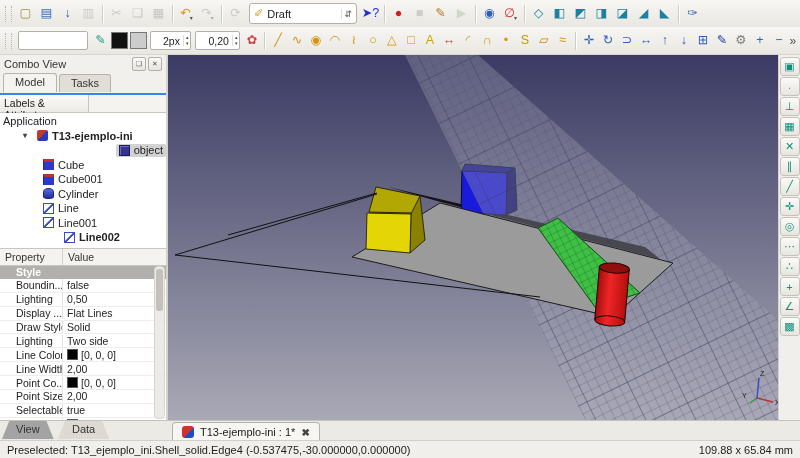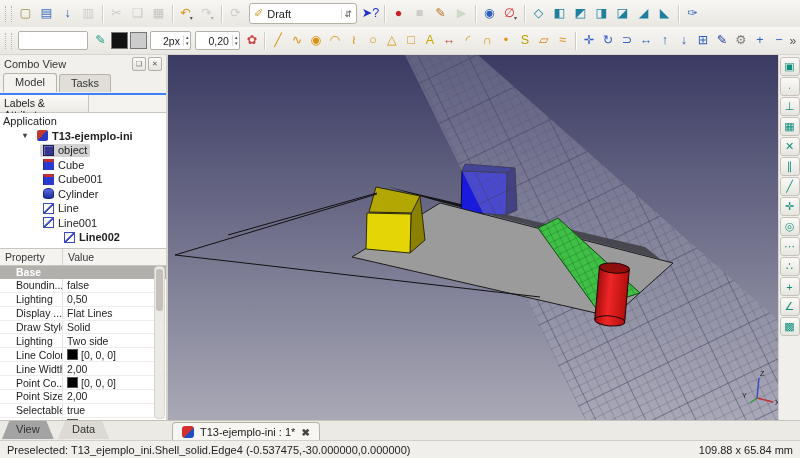--- a/index.html
+++ b/index.html
@@ -312,21 +312,21 @@
           <span class="lbl">Application</span>
         </span>
       </div>
       <div class="tree-row bold" style="padding-left: 23px;">
         <span class="expander">▾</span>
         <span class="hl">
           <span class="ticon doc"></span>
           <span class="lbl">T13-ejemplo-ini</span>
         </span>
       </div>
-      <div class="tree-row selected" style="padding-left: 40px;">
+      <div class="tree-row selected" style="padding-left: 40px; justify-content: flex-end;">
         <span class="hl">
           <span class="ticon cube-dark"></span>
           <span class="lbl">object</span>
         </span>
       </div>
       <div class="tree-row" style="padding-left: 40px;">
         <span class="hl">
           <span class="ticon cube"></span>
           <span class="lbl">Cube</span>
         </span>
@@ -361,21 +361,21 @@
           <span class="lbl">Line002</span>
         </span>
       </div>
     </div>
   <div id="props">
     <div class="prop-head">
       <span>Property</span>
       <span>Value</span>
     </div>
     <div id="prop-rows">
-        <div class="prop-group">Base</div>
+        <div class="prop-group">Style</div>
         <div class="prop-row">
           <span class="pname">Boundin...</span>
           <span class="pval">
             <span>false</span>
           </span>
         </div>
         <div class="prop-row">
           <span class="pname">Lighting</span>
           <span class="pval">
             <span>0,50</span>

